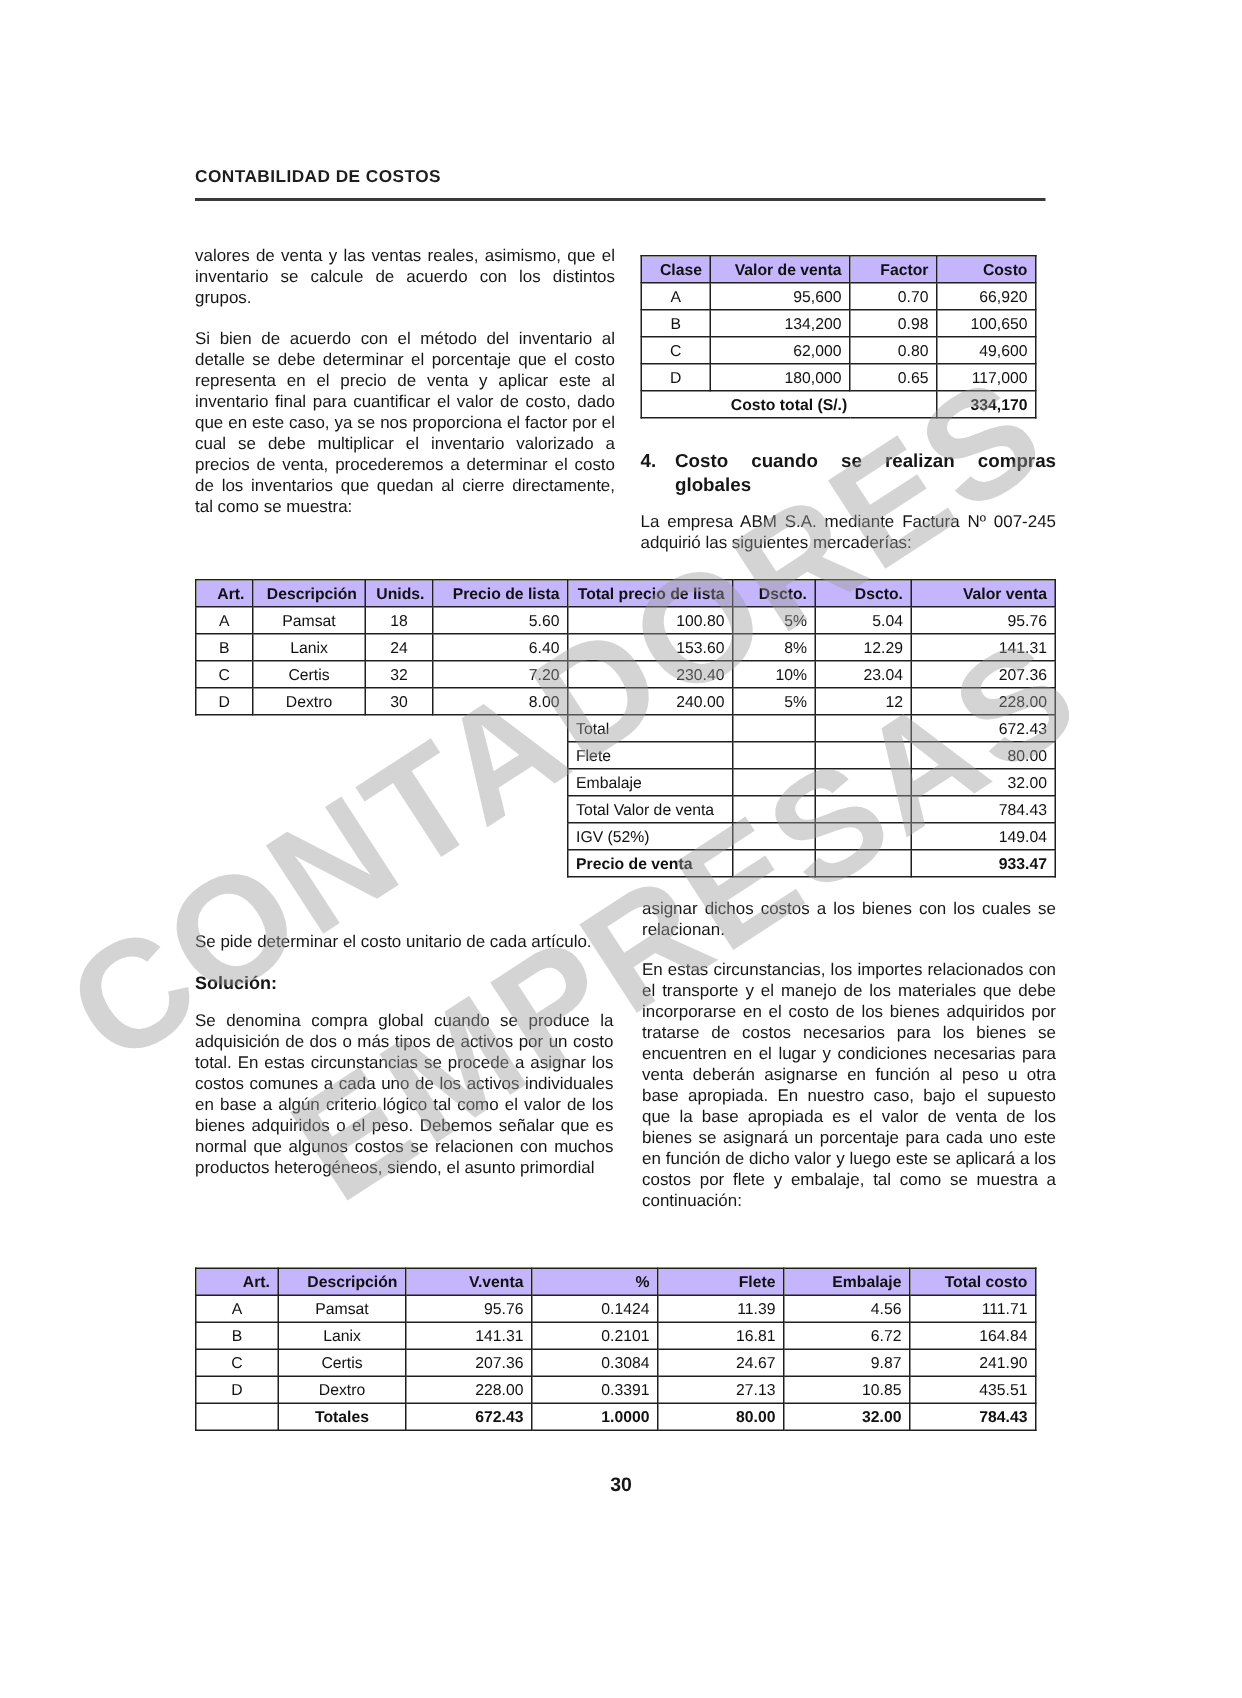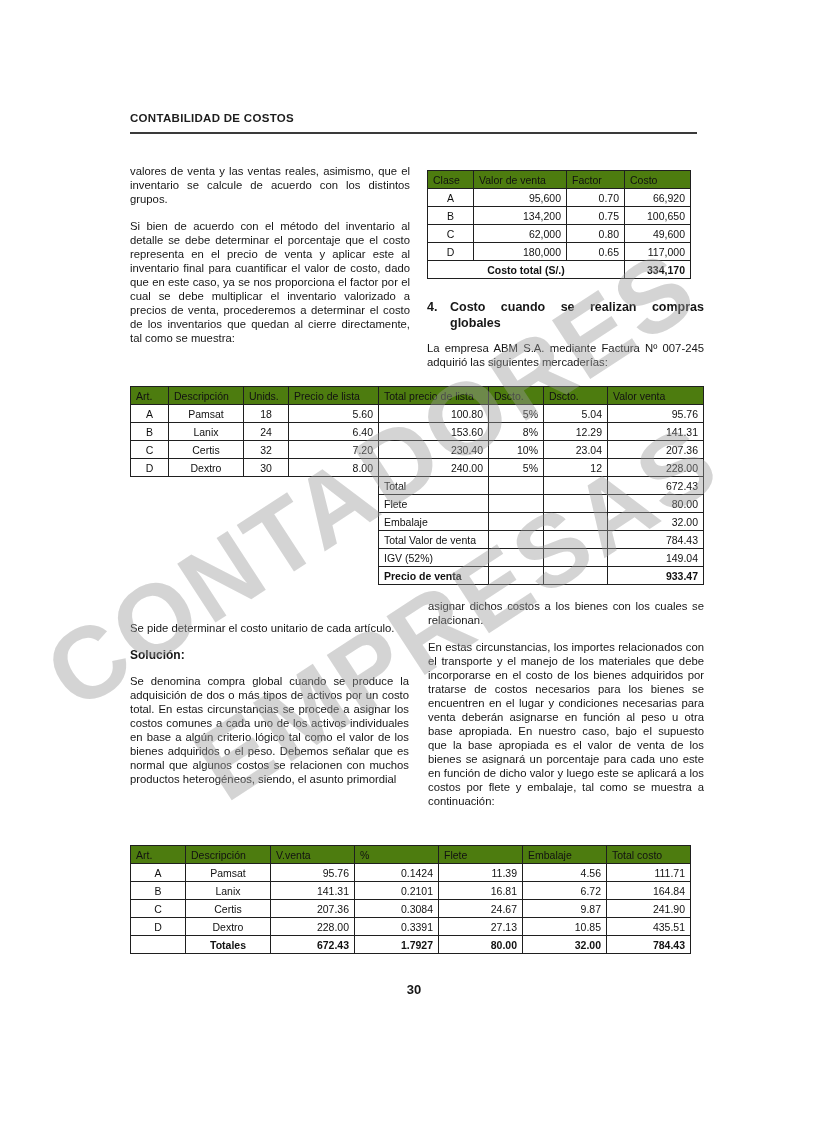--- a/index.html
+++ b/index.html
@@ -25,21 +25,21 @@
   .top-left  { width:280px; margin-right:17px; }
   .top-right { width:277px; }
 
   .sec-heading { position:relative; padding-left:23px; font-size:12.5px; font-weight:bold;
                  line-height:15.5px; text-align:justify; margin:21px 0 10px 0; }
   .sec-num { position:absolute; left:0; top:0; }
 
   
   table.tbl { border-collapse:collapse; table-layout:fixed; font-size:10.5px; color:#111; }
   .tbl th, .tbl td { border:1px solid #1f1f1f; height:18px; padding:0 5px; overflow:hidden; white-space:nowrap; }
-  .tbl th { background:#4d7c0f; font-weight:normal; text-align:left; }
+  .tbl th { background:#c4b5fd; font-weight:bold; text-align:right; }
   .tbl td.nob { border:none; background:transparent; }
   .c { text-align:center; } .r { text-align:right; } .l { text-align:left; } .b { font-weight:bold;margin-top:41px; }
 
   .class-table { width:263px; margin-top:6px; }
   .purchase-table { left:130px; top:386px; width:573px; }
   .alloc-table { left:130px; top:845px; width:560px; }
 
   
   .middle-section { left:130px; top:599px; width:574px; display:flex;align-items:center; }
   .mid-left { width:279px; }
@@ -90,21 +90,21 @@
       <tbody>
         <tr>
           <td class="c">A</td>
           <td class="r">95,600</td>
           <td class="r">0.70</td>
           <td class="r">66,920</td>
         </tr>
         <tr>
           <td class="c">B</td>
           <td class="r">134,200</td>
-          <td class="r">0.75</td>
+          <td class="r">0.98</td>
           <td class="r">100,650</td>
         </tr>
         <tr>
           <td class="c">C</td>
           <td class="r">62,000</td>
           <td class="r">0.80</td>
           <td class="r">49,600</td>
         </tr>
         <tr>
           <td class="c">D</td>
@@ -304,21 +304,21 @@
       <td class="r">228.00</td>
       <td class="r">0.3391</td>
       <td class="r">27.13</td>
       <td class="r">10.85</td>
       <td class="r">435.51</td>
     </tr>
     <tr>
       <td></td>
       <td class="c b">Totales</td>
       <td class="r b">672.43</td>
-      <td class="r b">1.7927</td>
+      <td class="r b">1.0000</td>
       <td class="r b">80.00</td>
       <td class="r b">32.00</td>
       <td class="r b">784.43</td>
     </tr>
   </tbody>
 </table>
 
 <div class="abs page-number">30</div>
 
 <div class="abs watermark">

